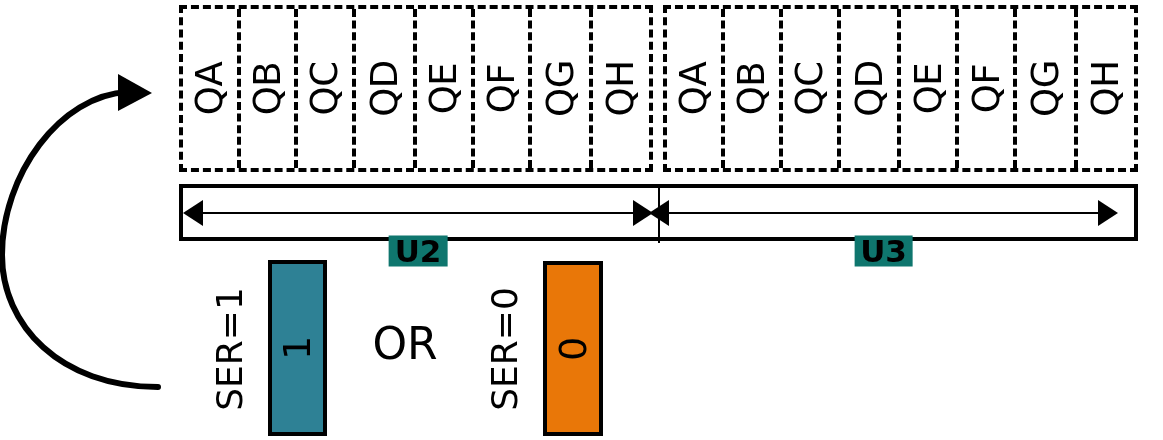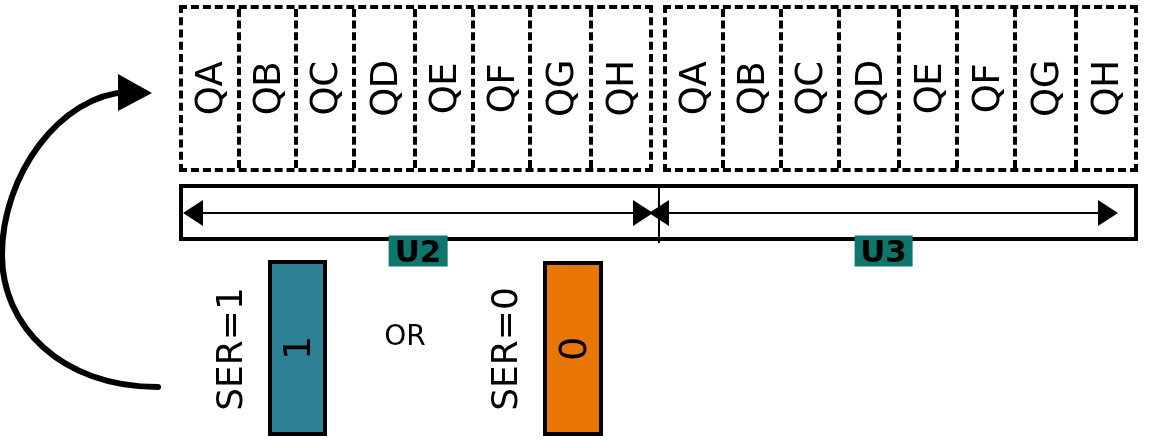--- a/index.html
+++ b/index.html
@@ -148,21 +148,21 @@
     color: #000;
     line-height: 1;
   }
 
   #or-text {
     position: absolute;
     left: 370px;
     top: 322px;
     width: 70px;
     text-align: center;
-    font-size: 28px;
+    font-size: 44px;
     color: #000;
     line-height: 1;
   }
 </style>
 </head>
 <body>
 
 <div class="reg-group" id="group-u2">
   <div class="reg-cell">
     <span class="reg-cell-label">QA</span>

